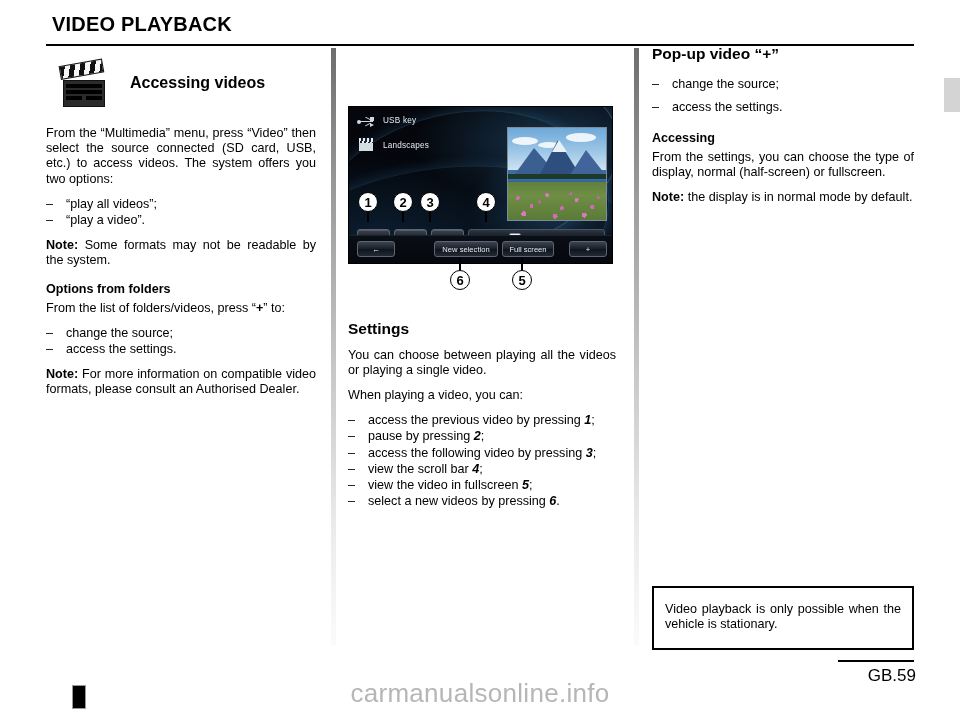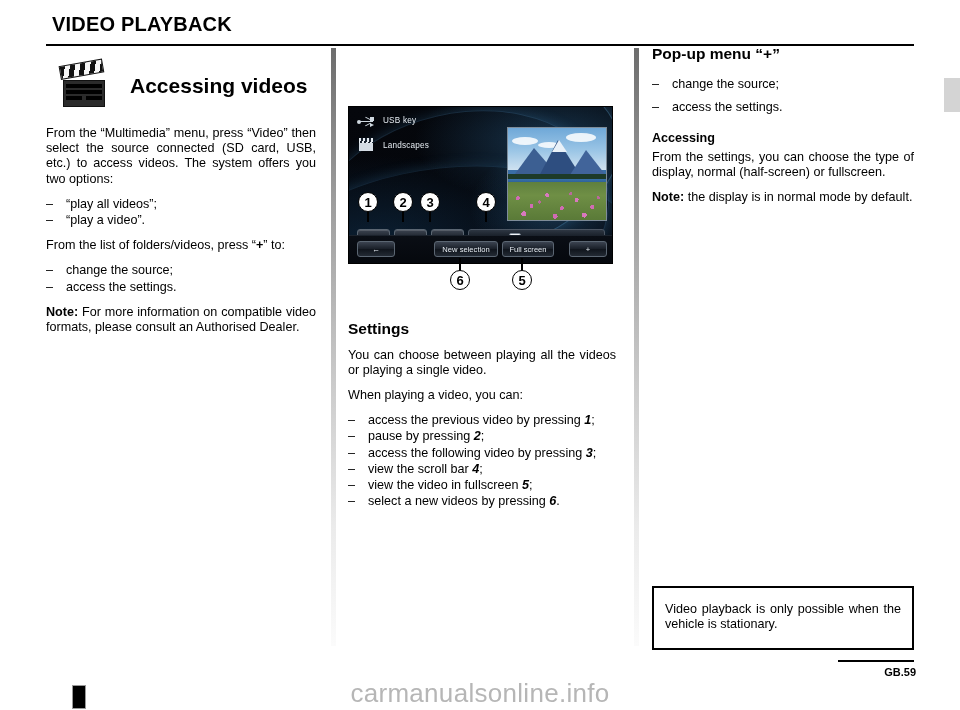--- a/index.html
+++ b/index.html
@@ -147,21 +147,21 @@
       repeating-linear-gradient(108deg,
         #111 0px, #111 5px,
         #f6f6f6 5px, #f6f6f6 10px);
     border: 1px solid #111;
     box-sizing: border-box;
   }
   #access-title {
     position: absolute;
     left: 84px;
     top: 16px;
-    font-size: 21px;
+    font-size: 16px;
     font-weight: bold;
   }
 
   
   #device {
     position: absolute;
     left: 348px;
     top: 106px;
     width: 265px;
     height: 158px;
@@ -419,22 +419,22 @@
   
   #footer-rule {
     position: absolute;
     left: 838px; top: 660px;
     width: 76px; height: 2px;
     background: #000;
   }
   #folio {
     position: absolute;
     right: 44px; top: 666px;
-    font-size: 11px;
-    font-weight: bold;
+    font-size: 17px;
+    font-weight: normal;
   }
   #bottom-mark {
     position: absolute;
     left: 72px; top: 685px;
     width: 14px; height: 24px;
     background: #000;
     border: 1px solid #9a9a9a;
     box-sizing: border-box;
   }
   #watermark {
@@ -473,21 +473,23 @@
 </div>
 
 <div id="col-left" class="col" style="top:126px;">
   <p class="body">From the “Multimedia” menu, press “Video” then select the source connected (SD card, USB, etc.) to access videos. The system offers you two options:</p>
 
   <ul class="bullets">
     <li><span class="dash">–</span><span>“play all videos”;</span></li>
     <li><span class="dash">–</span><span>“play a video”.</span></li>
   </ul>
 
-
+  <p class="body"><b class="lead">Note:</b><span> Some formats may not be readable by the system.</span></p>
+
+  <div class="h3">Options from folders</div>
 
   <p class="body nojust"><span>From the list of folders/videos, press “</span><b>+</b><span>” to:</span></p>
 
   <ul class="bullets">
     <li><span class="dash">–</span><span>change the source;</span></li>
     <li><span class="dash">–</span><span>access the settings.</span></li>
   </ul>
 
   <p class="body"><b class="lead">Note:</b><span> For more information on compatible video formats, please consult an Authorised Dealer.</span></p>
 </div>
@@ -580,21 +582,21 @@
     <li><span class="dash">–</span><span>access the previous video by pressing </span><i class="num">1</i><span>;</span></li>
     <li><span class="dash">–</span><span>pause by pressing </span><i class="num">2</i><span>;</span></li>
     <li><span class="dash">–</span><span>access the following video by pressing </span><i class="num">3</i><span>;</span></li>
     <li><span class="dash">–</span><span>view the scroll bar </span><i class="num">4</i><span>;</span></li>
     <li><span class="dash">–</span><span>view the video in fullscreen </span><i class="num">5</i><span>;</span></li>
     <li><span class="dash">–</span><span>select a new videos by pressing </span><i class="num">6</i><span>.</span></li>
   </ul>
 </div>
 
 <div id="col-right" class="col">
-  <div class="h2">Pop-up menu “+”</div>
+  <div class="h2">Pop-up video “+”</div>
   <ul class="bullets" style="line-height:22px;">
     <li><span class="dash">–</span><span>change the source;</span></li>
     <li><span class="dash">–</span><span>access the settings.</span></li>
   </ul>
   <div class="h3">Accessing</div>
   <p class="body">From the settings, you can choose the type of display, normal (half-screen) or fullscreen.</p>
   <p class="body"><b class="lead">Note:</b><span> the display is in normal mode by default.</span></p>
 </div>
 
 <div id="warn-box">

